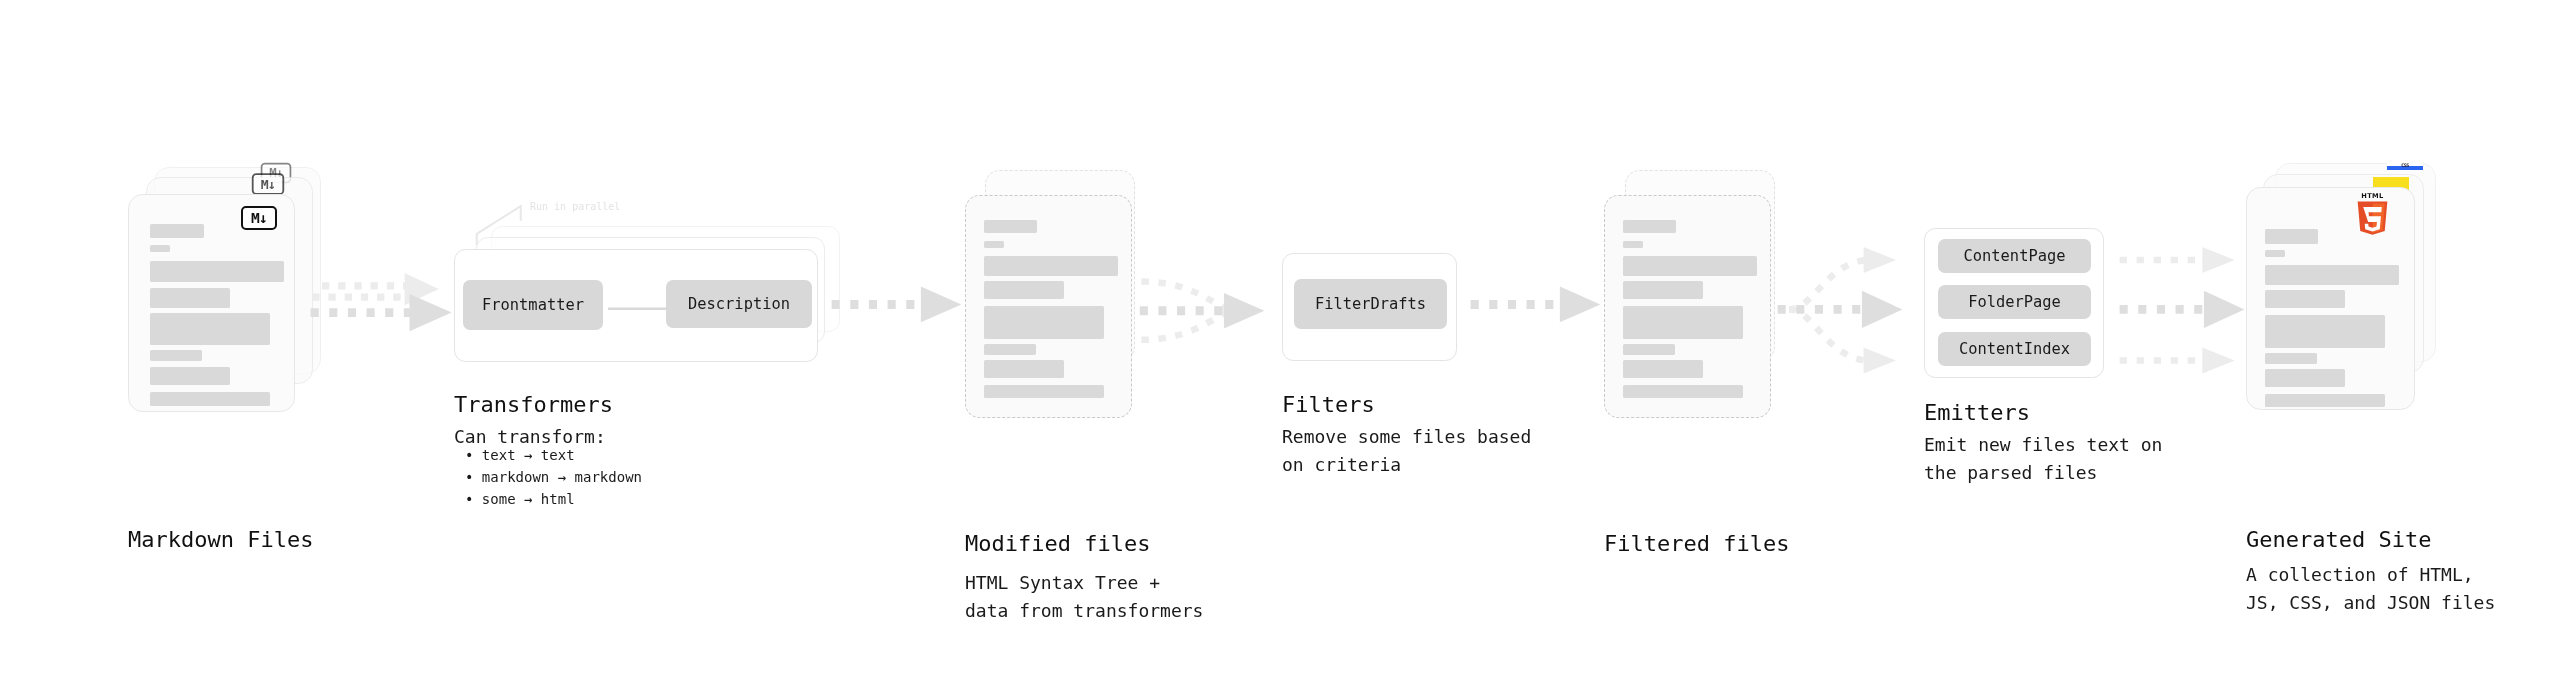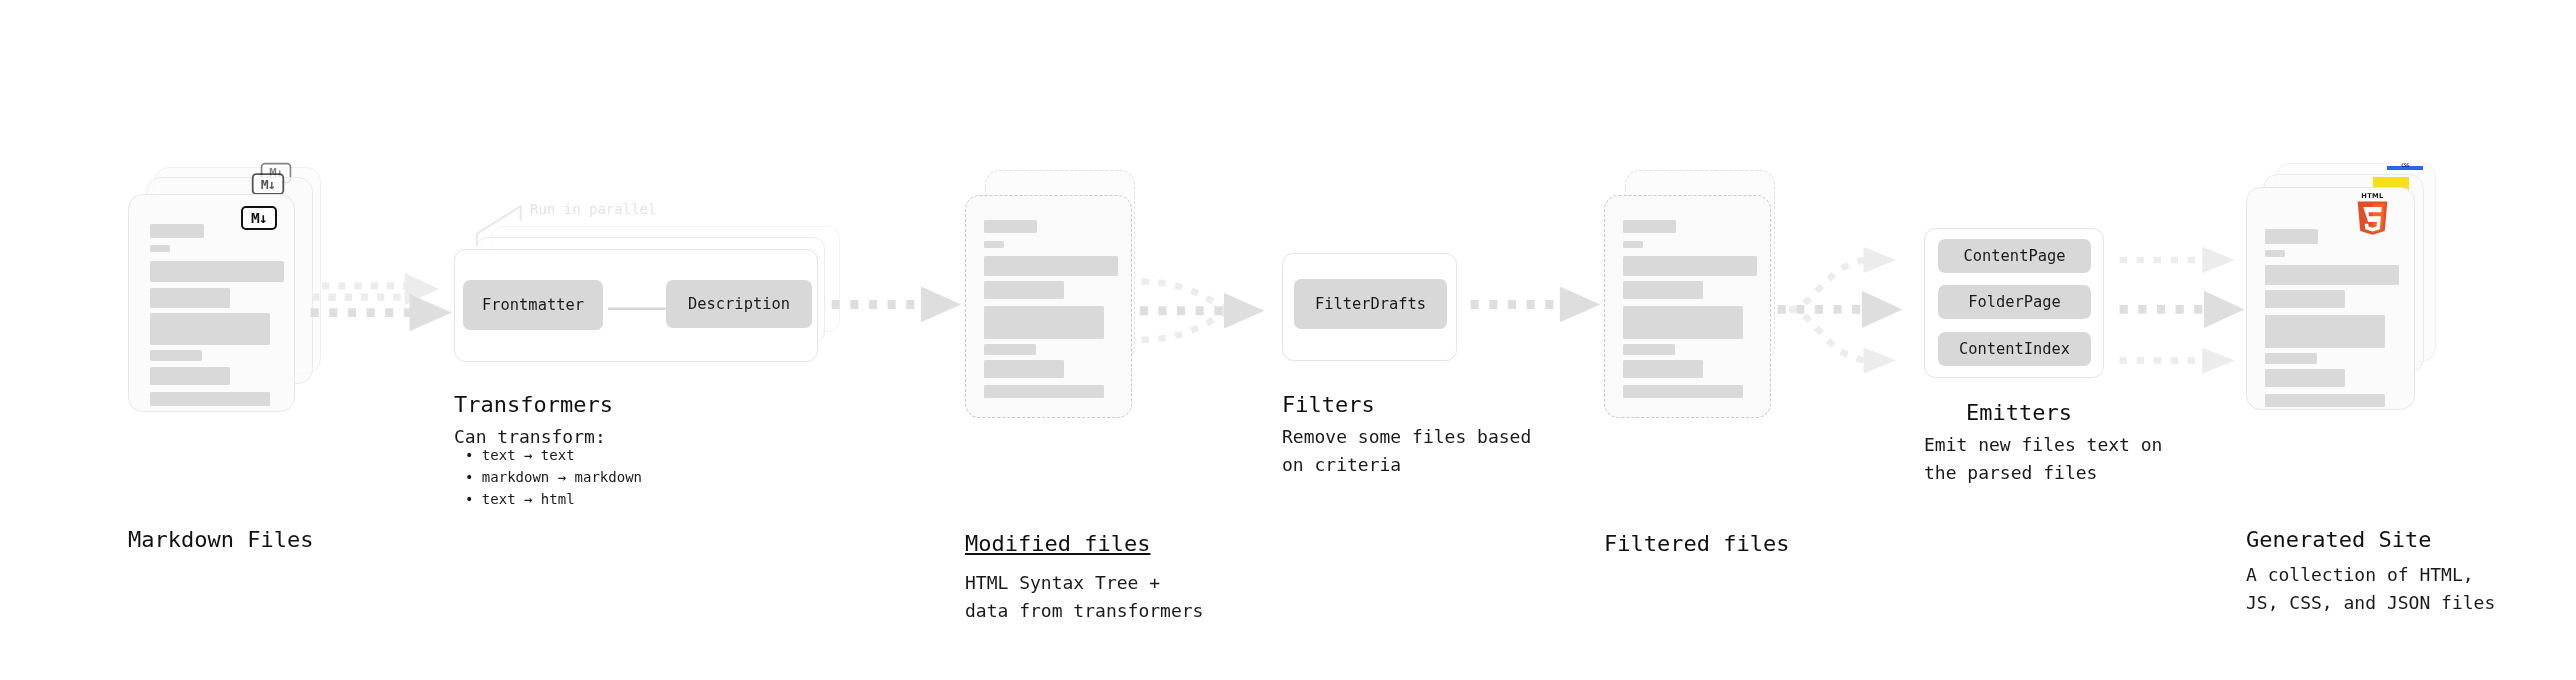--- a/index.html
+++ b/index.html
@@ -73,21 +73,21 @@
   .subtitle {
     position: absolute;
     font-size: 18px; color: #1a1a1a; line-height: 1.55; white-space: pre;
   }
   .sublist {
     position: absolute;
     font-size: 14px; color: #1a1a1a; line-height: 1.55; white-space: pre;
   }
   .parallel-label {
     position: absolute;
-    font-size: 14px; color: #e3e3e3; white-space: nowrap;
+    font-size: 10px; color: #e3e3e3; white-space: nowrap;
   }
   svg { position: absolute; overflow: visible; }
 </style>
 </head>
 <body>
 
 <div id="stage">
 
   <div>
     <div class="doccard" style="left:154px; top:167px; width:167px; height:207px; opacity:.6;"></div>
@@ -156,21 +156,21 @@
       <line x1="0" y1="12" x2="82" y2="12" stroke="#d9d9d9" stroke-width="3"></line>
       <polygon points="78,5 95,12 78,19" fill="#d9d9d9"></polygon>
     </svg>
 
     <div class="pill" style="left:666px; top:280px; width:146px; height:48px;">Description</div>
 
     <div class="title" style="left:454px; top:392px;">Transformers</div>
     <div class="subtitle" style="left:454px; top:423px;">Can transform:</div>
     <div class="sublist" style="left:465px; top:445px;">• text → text</div>
     <div class="sublist" style="left:465px; top:467px;">• markdown → markdown</div>
-    <div class="sublist" style="left:465px; top:489px;">• text → html</div>
+    <div class="sublist" style="left:465px; top:489px;">• some → html</div>
   </div>
 
   <svg style="left:830px; top:280px; width:146px; height:57px;" viewBox="0 0 180 70">
     <g stroke="#dedede" stroke-width="11" stroke-dasharray="10 13" fill="none">
       <line x1="2" y1="30" x2="120" y2="30"></line>
     </g>
     <polygon points="112,8 162,30 112,52" fill="#dedede"></polygon>
   </svg>
 
   <div>
@@ -178,21 +178,21 @@
     <div class="doccard dashed" style="left:965px; top:195px; width:167px; height:223px;">
       <div class="skel" style="left:18px; top:24.4px; width:53px; height:13px;"></div>
       <div class="skel" style="left:18px; top:45px; width:19.5px; height:6.5px;"></div>
       <div class="skel" style="left:18px; top:60px; width:134px; height:19.5px;"></div>
       <div class="skel" style="left:18px; top:85px; width:80px; height:18px;"></div>
       <div class="skel" style="left:18px; top:110px; width:120px; height:32.5px;"></div>
       <div class="skel" style="left:18px; top:148px; width:52px; height:10.6px;"></div>
       <div class="skel" style="left:18px; top:164px; width:80px; height:18px;"></div>
       <div class="skel" style="left:18px; top:189px; width:120px; height:13px;"></div>
     </div>
-    <div class="title" style="left:965px; top:531px;text-decoration:underline;">Modified files</div>
+    <div class="title" style="left:965px; top:531px;">Modified files</div>
     <div class="subtitle" style="left:965px; top:569px;">HTML Syntax Tree +
 data from transformers</div>
   </div>
 
   <svg style="left:1138px; top:267px; width:146px; height:89px;" viewBox="0 0 180 110">
     <g fill="none" stroke="#ececec" stroke-width="8" stroke-dasharray="9 12">
       <path d="M4 18 C 60 18, 86 40, 112 54"></path>
       <path d="M4 90 C 60 90, 86 68, 112 54"></path>
     </g>
     <g stroke="#dedede" stroke-width="11" stroke-dasharray="10 13" fill="none">
@@ -244,21 +244,21 @@
     </g>
     <polygon points="106,70 156,93 106,116" fill="#dedede"></polygon>
   </svg>
 
   <div>
     <div class="procbox" style="left:1924px; top:228px; width:180px; height:150px;"></div>
     <div class="pill" style="left:1938px; top:239px; width:153px; height:34px;">ContentPage</div>
     <div class="pill" style="left:1938px; top:285px; width:153px; height:34px;">FolderPage</div>
     <div class="pill" style="left:1938px; top:332px; width:153px; height:34px;">ContentIndex</div>
 
-    <div class="title" style="left:1924px; top:400px;margin-left:42px;">Emitters</div>
+    <div class="title" style="left:1924px; top:400px;">Emitters</div>
     <div class="subtitle" style="left:1924px; top:431px;">Emit new files text on
 the parsed files</div>
   </div>
 
   <svg style="left:2118px; top:234px; width:154px; height:150px;" viewBox="0 0 190 185">
     <g stroke="#ececec" stroke-width="8" stroke-dasharray="9 12" fill="none">
       <line x1="2" y1="32" x2="108" y2="32"></line>
       <line x1="2" y1="156" x2="108" y2="156"></line>
     </g>
     <polygon points="104,16 144,32 104,48" fill="#ececec"></polygon>

